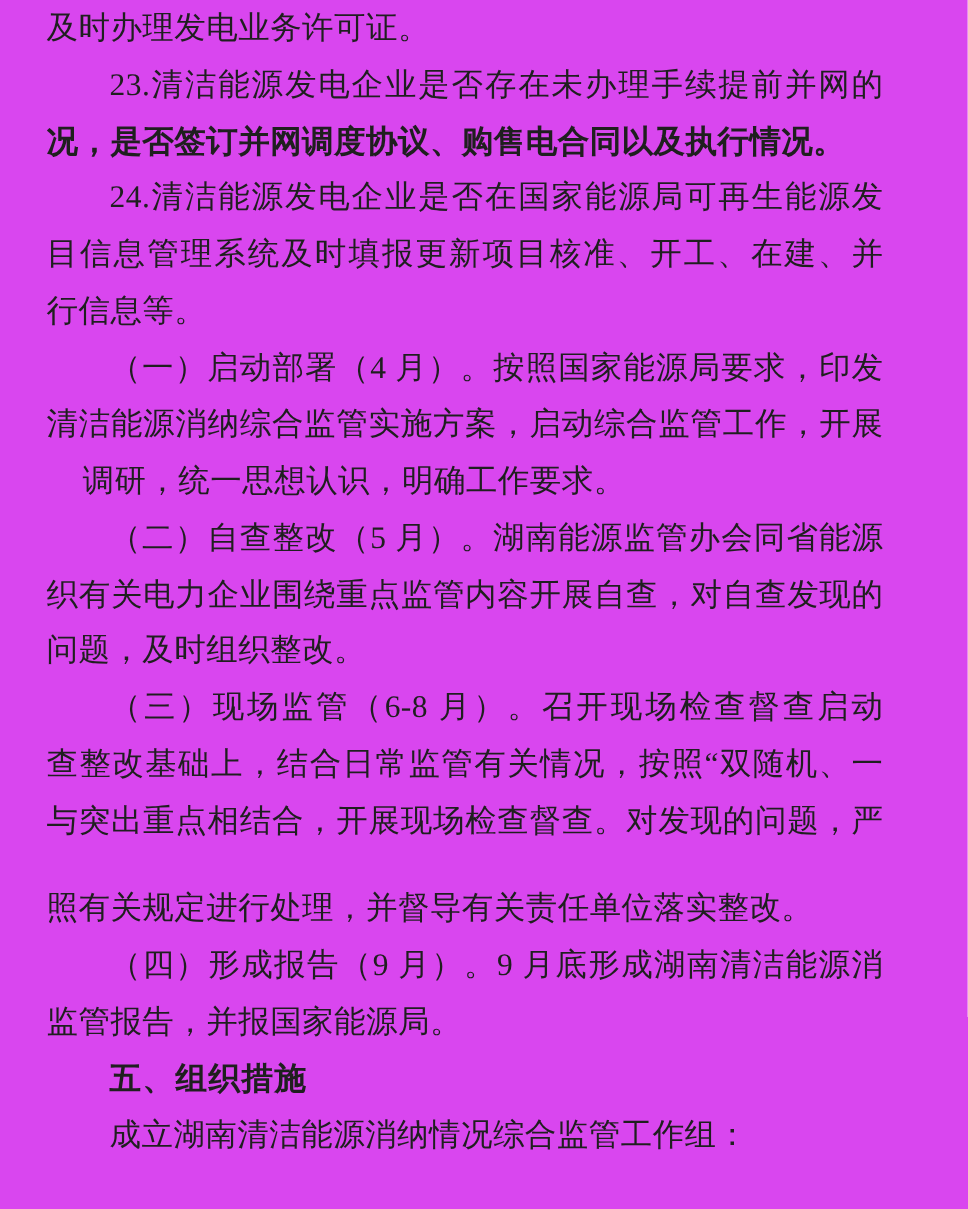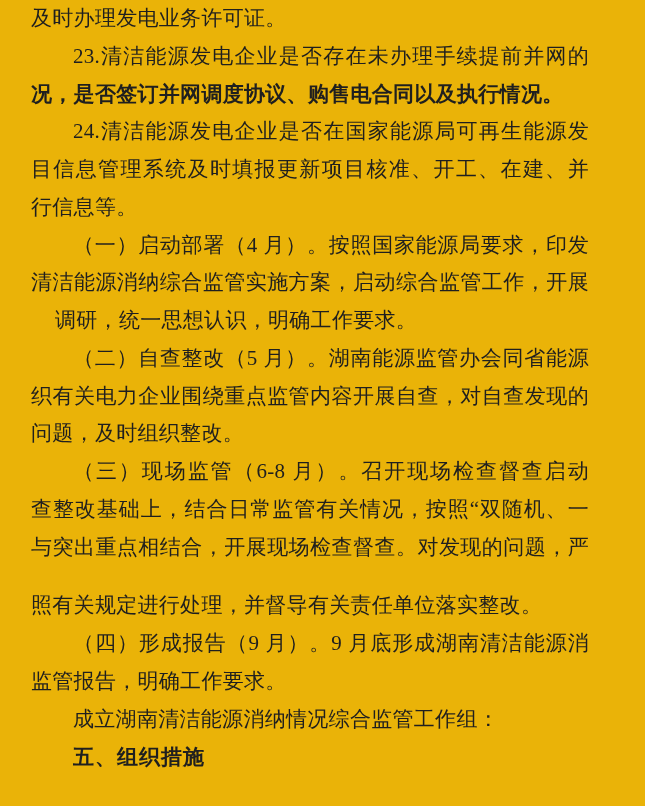--- a/index.html
+++ b/index.html
@@ -10,21 +10,21 @@
   body {
     width: 645px;
     height: 806px;
     overflow: hidden;
   }
   .page {
     box-sizing: border-box;
     width: 645px;
     height: 806px;
     padding: 0 0 0 31px;
-    background: #eab308;
+    background: #d946ef;
   }
   .doc-lines {
     width: 558px;
   }
   .line {
     box-sizing: border-box;
     width: 558px;
     height: 37.75px;
     line-height: 37.75px;
     overflow: hidden;
@@ -62,17 +62,17 @@
       <div class="line fill" style="color: rgb(31, 31, 31);">清洁能源消纳综合监管实施方案，启动综合监管工作，开展座谈</div>
       <div class="line" style="color: rgb(31, 31, 31); margin-left: 24px;">调研，统一思想认识，明确工作要求。</div>
       <div class="line indent fill" style="color: rgb(31, 31, 31);">（二）自查整改（5 月）。湖南能源监管办会同省能源局组</div>
       <div class="line fill" style="color: rgb(31, 31, 31);">织有关电力企业围绕重点监管内容开展自查，对自查发现的突出</div>
       <div class="line" style="color: rgb(31, 31, 31);">问题，及时组织整改。</div>
       <div class="line indent fill" style="color: rgb(31, 31, 31);">（三）现场监管（6-8 月）。召开现场检查督查启动会，在自</div>
       <div class="line fill" style="color: rgb(31, 31, 31);">查整改基础上，结合日常监管有关情况，按照“双随机、一公开”</div>
       <div class="line fill" style="color: rgb(31, 31, 31);">与突出重点相结合，开展现场检查督查。对发现的问题，严格按</div>
       <div class="line" style="color: rgb(31, 31, 31); margin-top: 21px;">照有关规定进行处理，并督导有关责任单位落实整改。</div>
       <div class="line indent fill" style="color: rgb(31, 31, 31);">（四）形成报告（9 月）。9 月底形成湖南清洁能源消纳综合</div>
-      <div class="line" style="color: rgb(31, 31, 31);">监管报告，明确工作要求。</div>
+      <div class="line" style="color: rgb(31, 31, 31);">监管报告，并报国家能源局。</div>
+      <div class="line heading indent" style="color: rgb(31, 31, 31);">五、组织措施</div>
       <div class="line indent" style="color: rgb(31, 31, 31);">成立湖南清洁能源消纳情况综合监管工作组：</div>
-      <div class="line heading indent" style="color: rgb(31, 31, 31);">五、组织措施</div>
     </div>
 </div>
 
 </body></html>

